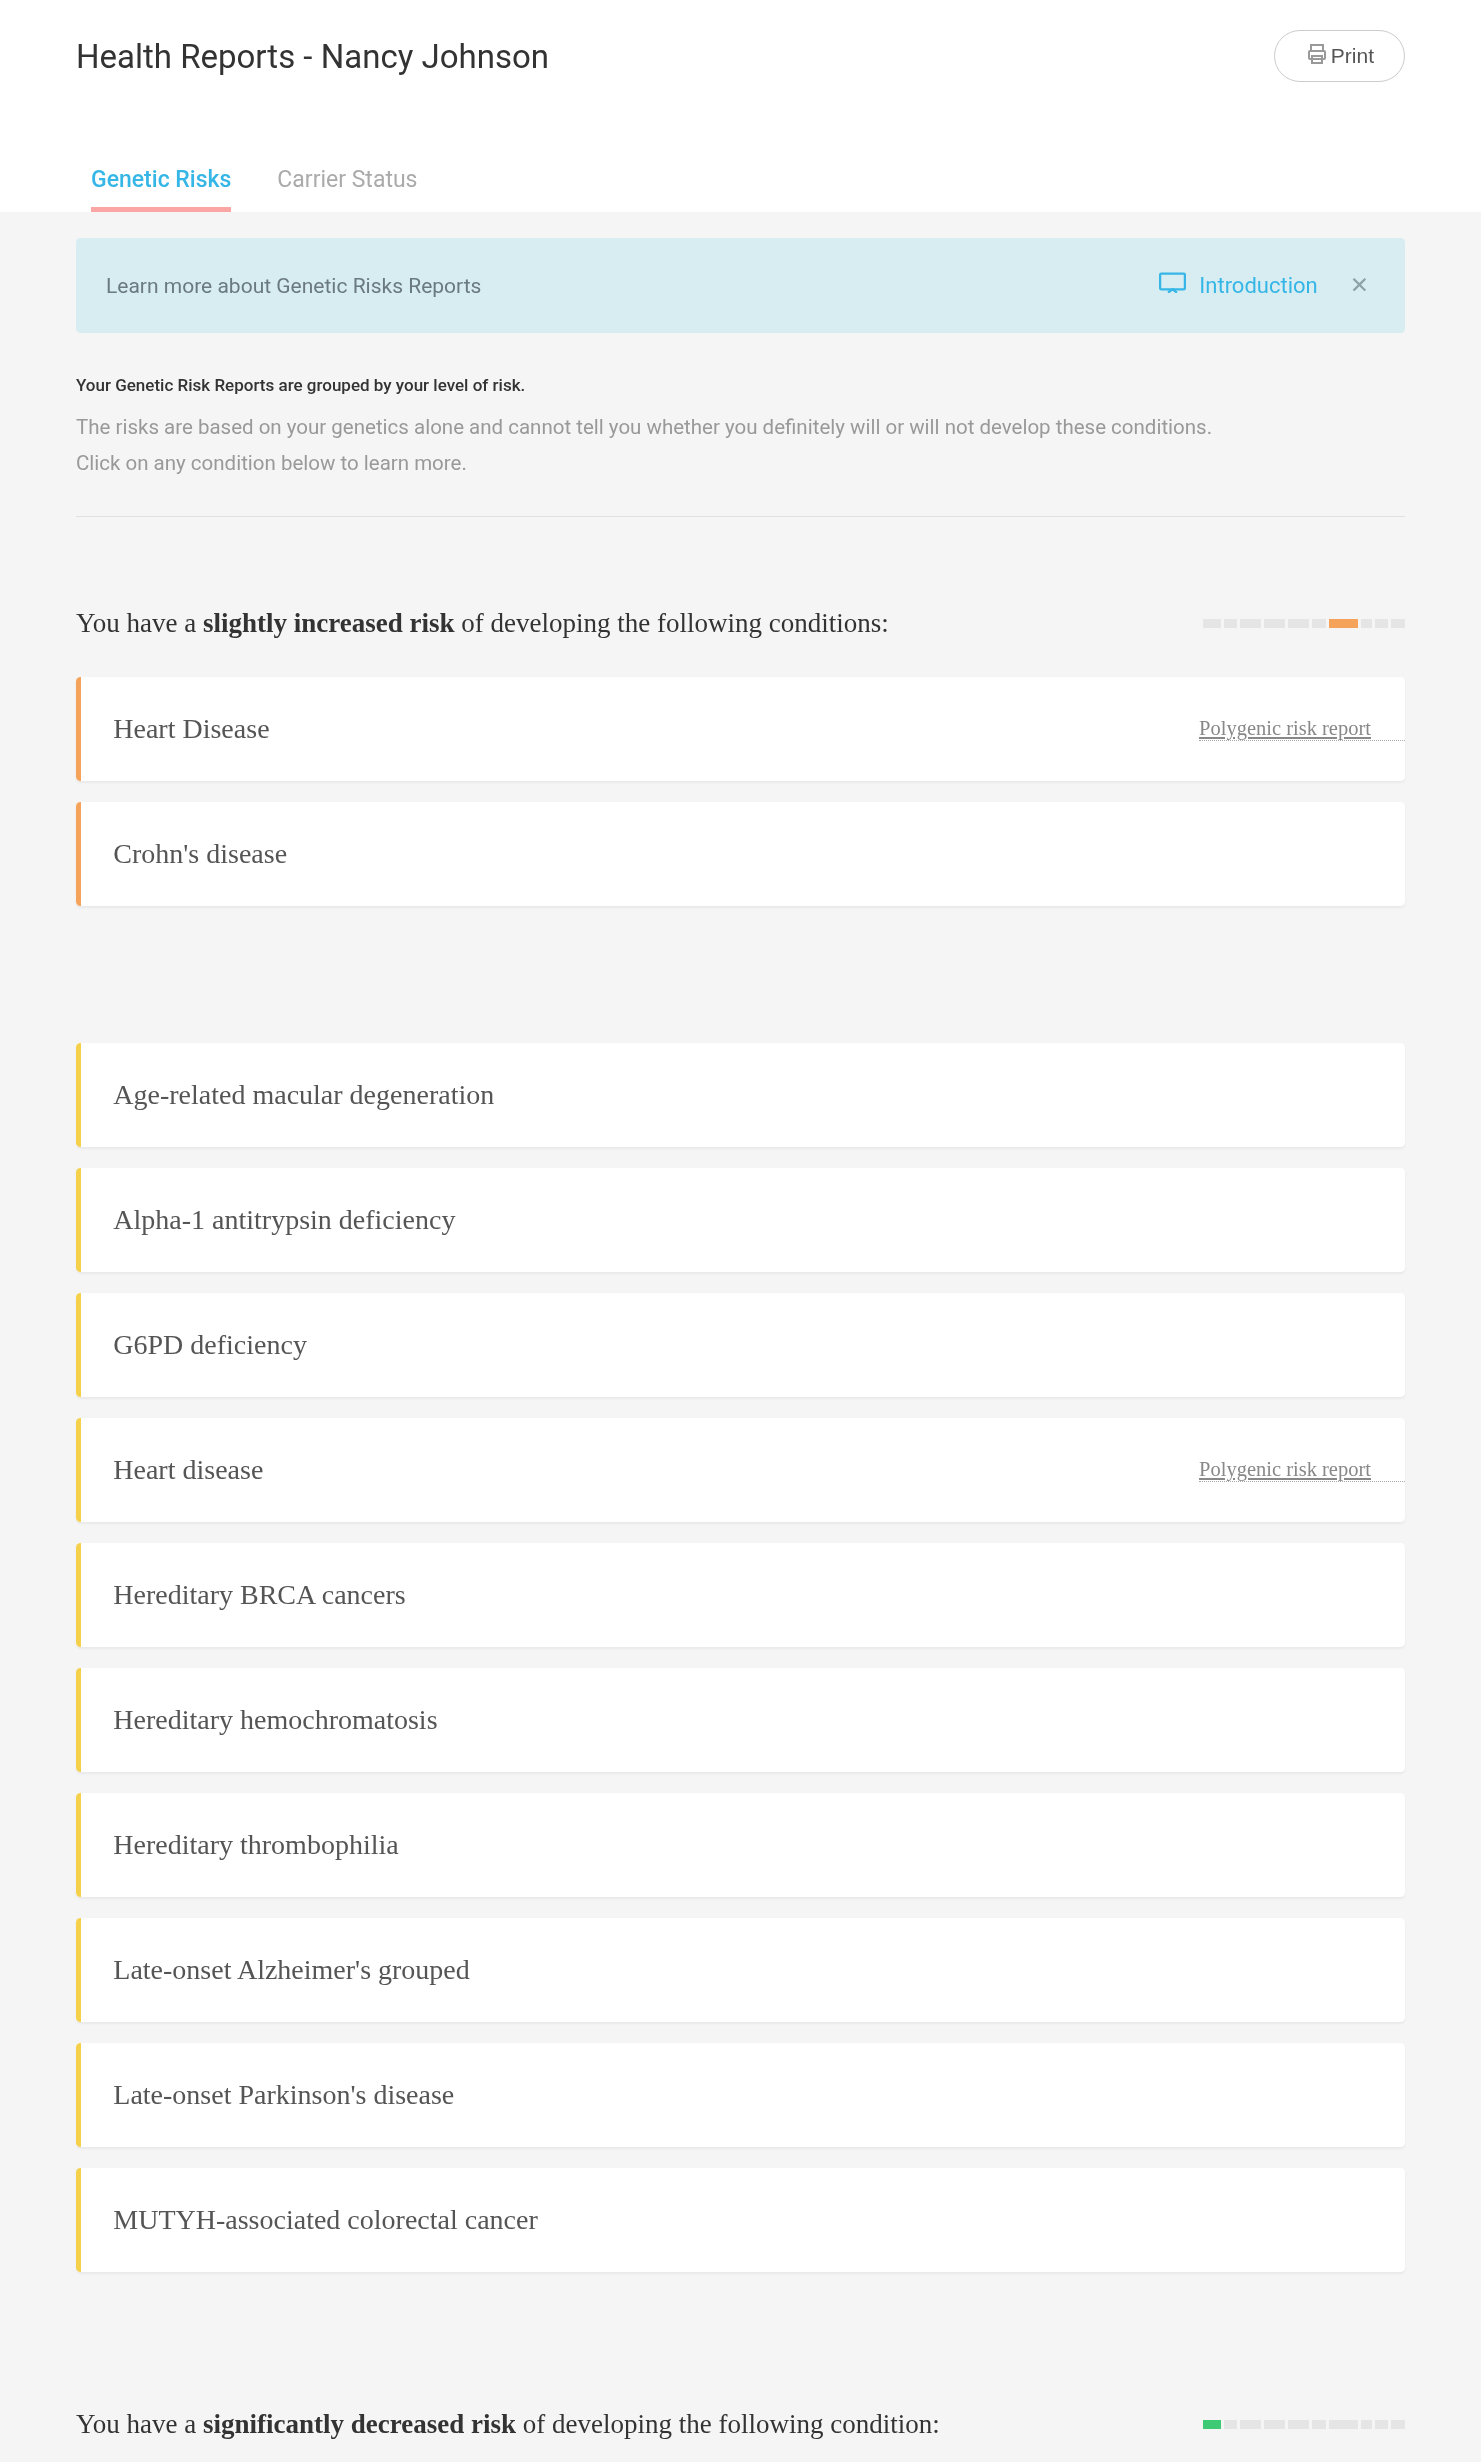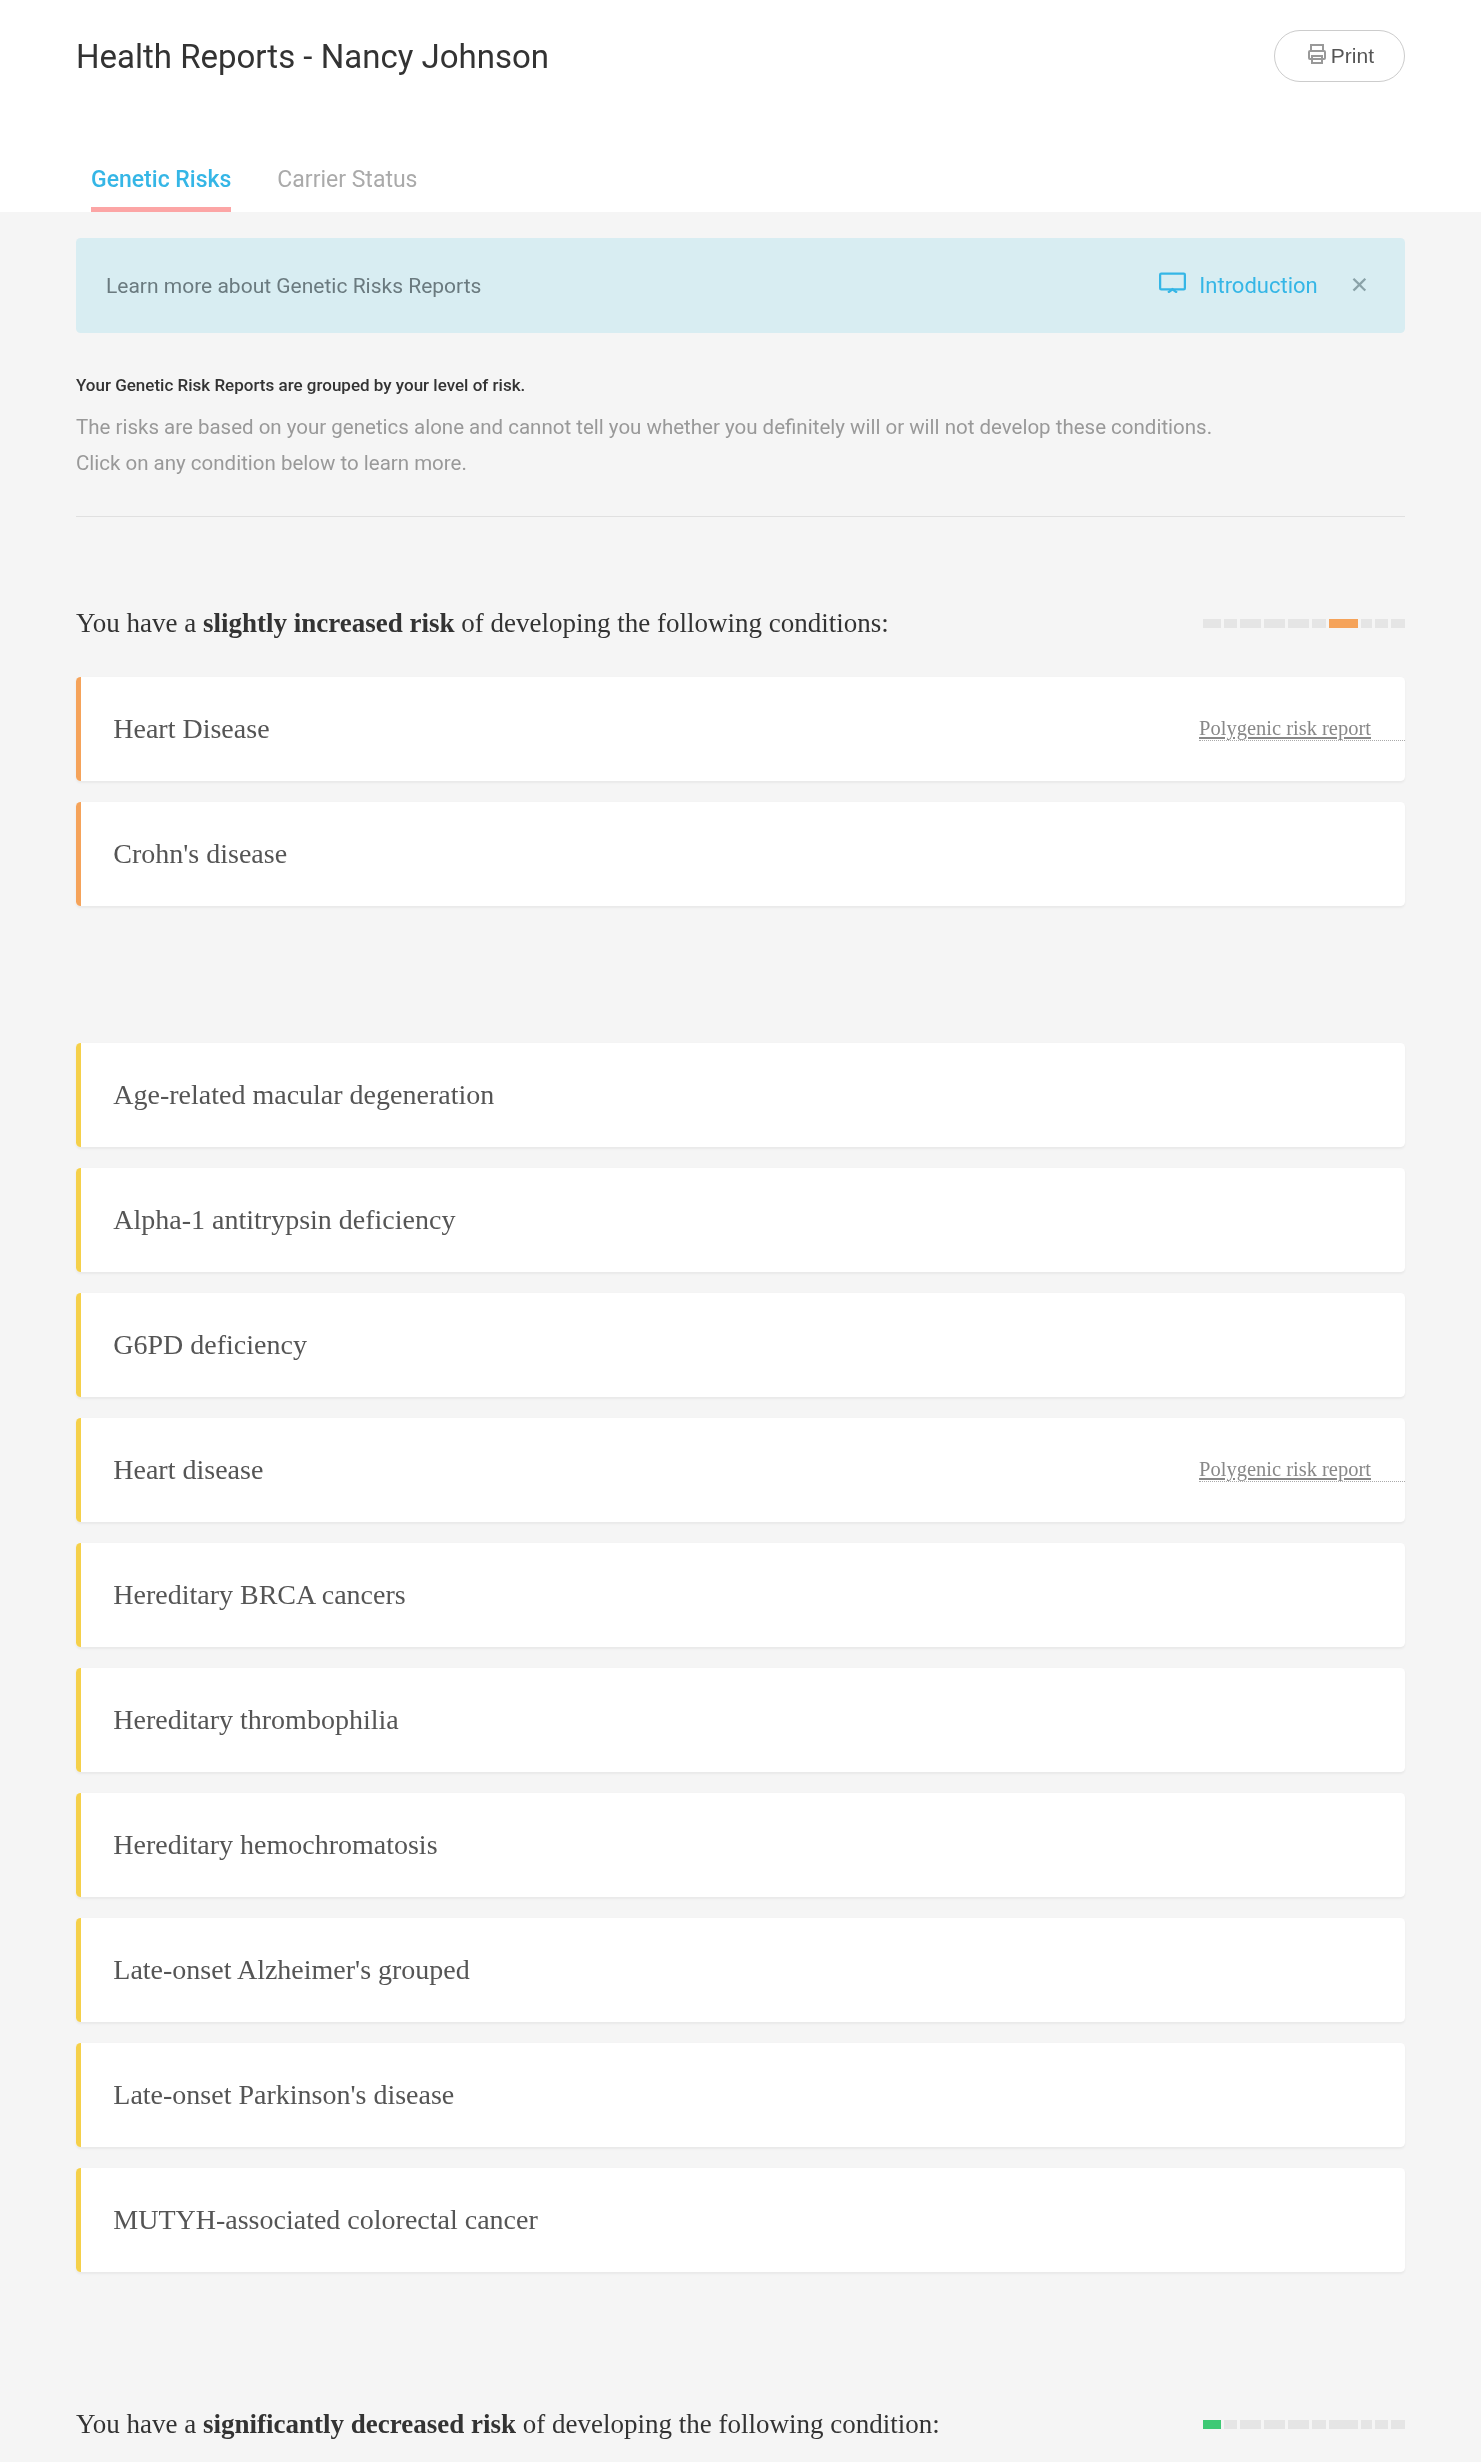--- a/index.html
+++ b/index.html
@@ -280,27 +280,27 @@
         </div>
         <div class="condition-card">
           <div class="condition-left">
             <div class="accent-bar accent-yellow"></div>
             <div class="condition-name">Hereditary BRCA cancers</div>
           </div>
         </div>
         <div class="condition-card">
           <div class="condition-left">
             <div class="accent-bar accent-yellow"></div>
+            <div class="condition-name">Hereditary hemochromatosis</div>
+          </div>
+        </div>
+        <div class="condition-card">
+          <div class="condition-left">
+            <div class="accent-bar accent-yellow"></div>
             <div class="condition-name">Hereditary thrombophilia</div>
-          </div>
-        </div>
-        <div class="condition-card">
-          <div class="condition-left">
-            <div class="accent-bar accent-yellow"></div>
-            <div class="condition-name">Hereditary hemochromatosis</div>
           </div>
         </div>
         <div class="condition-card">
           <div class="condition-left">
             <div class="accent-bar accent-yellow"></div>
             <div class="condition-name">Late-onset Alzheimer's grouped</div>
           </div>
         </div>
         <div class="condition-card">
           <div class="condition-left">

